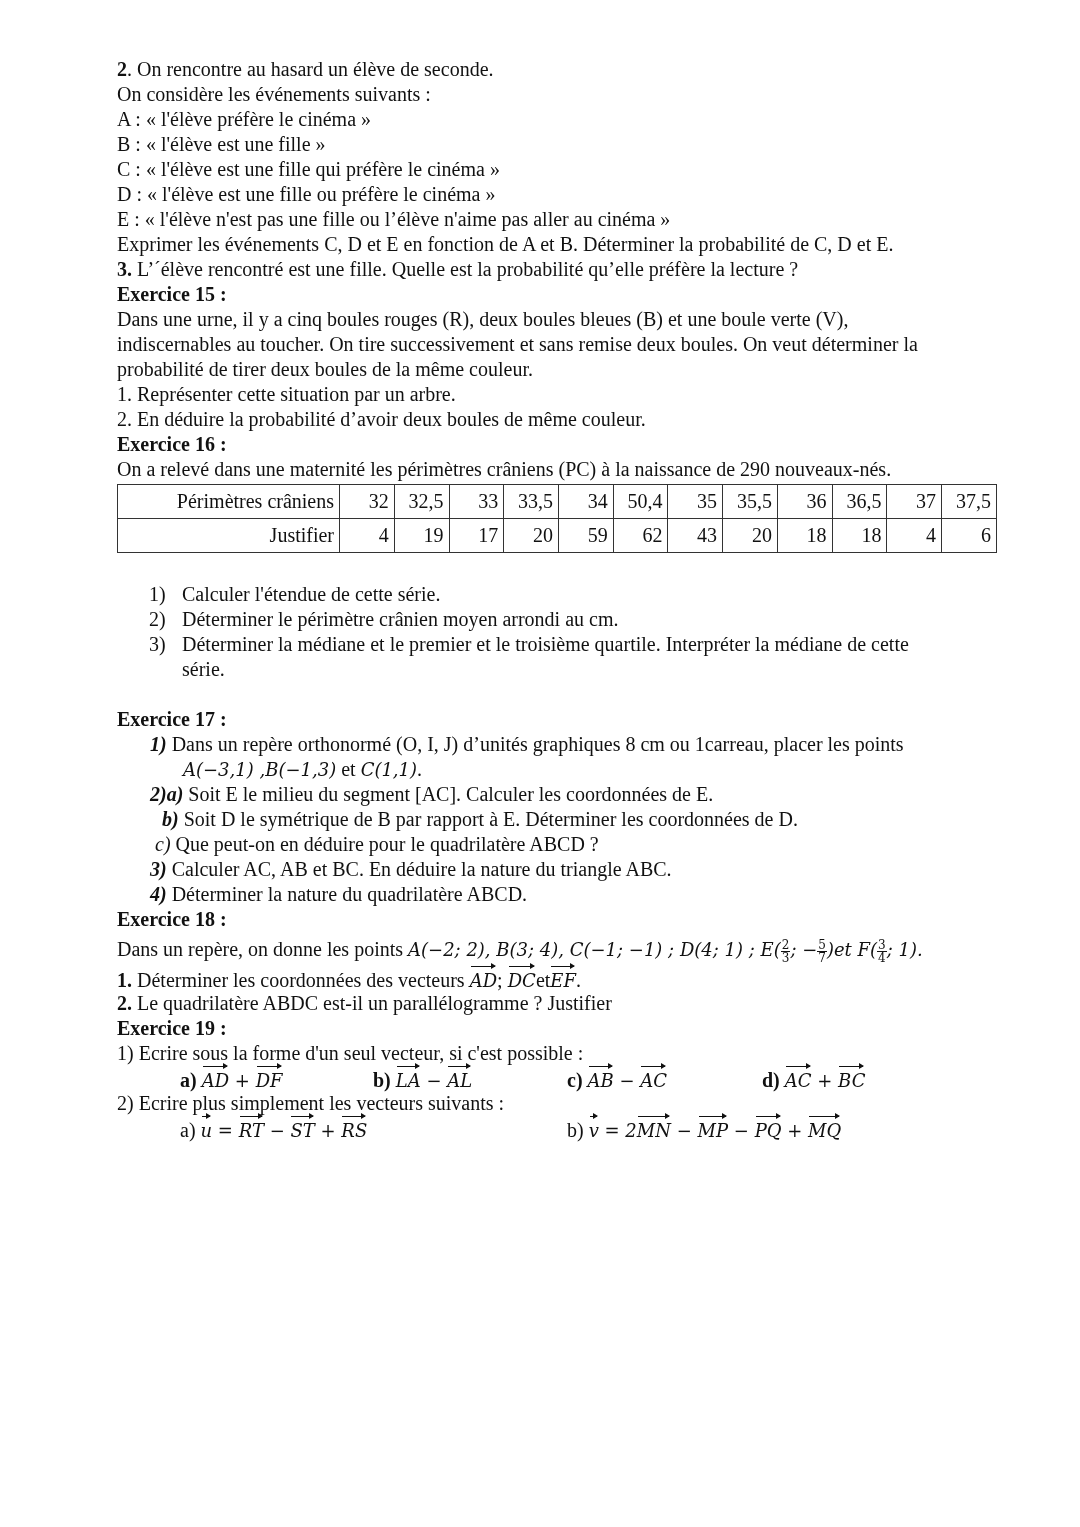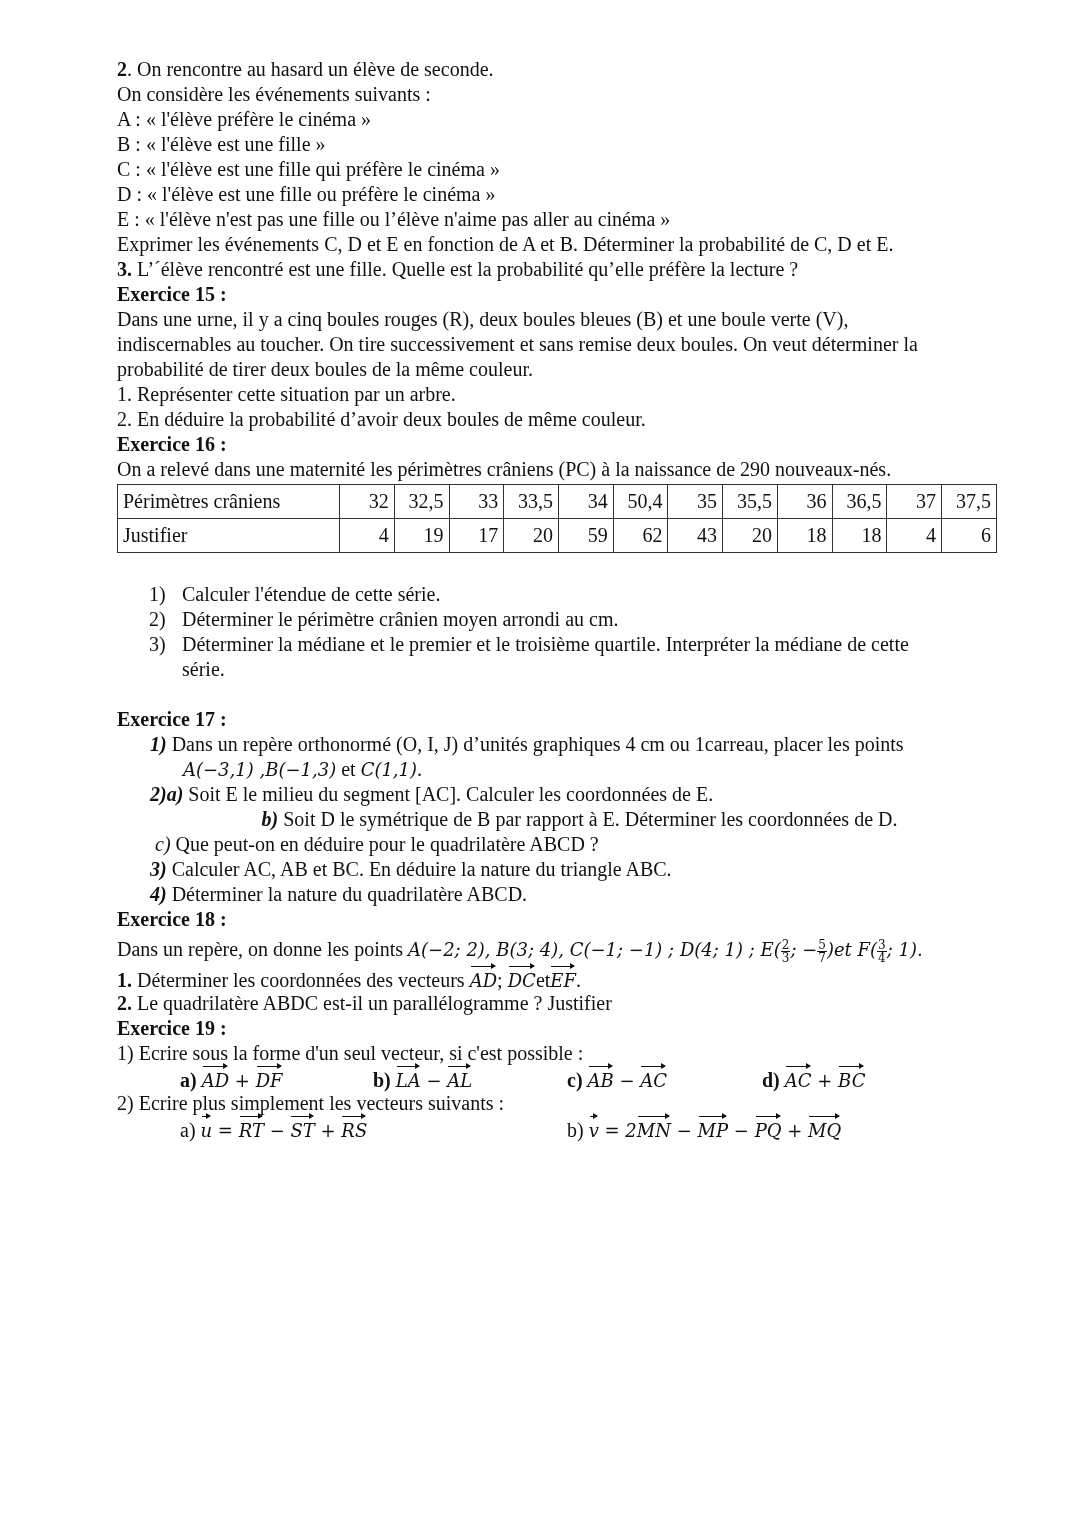--- a/index.html
+++ b/index.html
@@ -14,26 +14,26 @@
   .i { font-style: italic; }
   .bi { font-weight: bold; font-style: italic; }
   .math { font-family: "DejaVu Serif", serif; font-style: italic; font-size: 18px; }
   .vec { display: inline-block; position: relative; font-family: "DejaVu Serif", serif; font-style: italic; font-size: 18px; padding-top: 2px; }
   .vec::before { content: ""; position: absolute; left: 1px; right: 2px; top: 0px; border-top: 1.3px solid #111; }
   .vec::after { content: ""; position: absolute; right: 1px; top: -3.5px; border-left: 5px solid #111; border-top: 3.5px solid transparent; border-bottom: 3.5px solid transparent; }
   .frac { display: inline-flex; flex-direction: column; vertical-align: middle; font-size: 12px; line-height: 12px; text-align: center; font-style: normal; }
   .frac .num { border-bottom: 1px solid #111; padding: 0 1px; }
   table.pc { border-collapse: collapse; margin-top: 2px; font-size: 20px; }
   table.pc td { border: 1px solid #333; height: 33px; padding: 0 5px; text-align: right; }
-  table.pc td.hd { text-align: left; width: 213px; }
+  table.pc td.hd { text-align: right; width: 213px; }
   table.pc td.v { width: 44px; }
   .ol { margin-left: 32px; }
   .ol .num { display: inline-block; width: 33px; }
   .ind1 { padding-left: 33px; }
-  .ind2 { padding-left: 45px; text-align: center; }
+  .ind2 { padding-left: 45px; }
   .ind3 { padding-left: 38px; font-family: Liberation Serif, serif; }
 </style>
 </head>
 <body>
 
 <div class="page">
 
   <div class="line"><span class="b">2</span><span>. On rencontre au hasard un élève de seconde.</span></div>
   <div class="line">On considère les événements suivants :</div>
   <div class="line"><span>A</span><span> : « l'élève préfère le cinéma »</span></div>
@@ -90,21 +90,21 @@
   <div style="height:29px"></div>
   <div class="ol">
     <div class="line"><span class="num">1)</span><span>Calculer l'étendue de cette série.</span></div>
     <div class="line"><span class="num">2)</span><span>Déterminer le périmètre crânien moyen arrondi au cm.</span></div>
     <div class="line"><span class="num">3)</span><span>Déterminer la médiane et le premier et le troisième quartile. Interpréter la médiane de cette</span></div>
     <div class="line"><span class="num"></span><span>série.</span></div>
   </div>
   <div style="height:25px"></div>
 
   <div class="line b">Exercice 17 :</div>
-  <div class="line ind1"><span class="bi">1)</span><span> Dans un repère orthonormé (O, I, J) d’unités graphiques 4 cm ou 1carreau, placer les points</span></div>
+  <div class="line ind1"><span class="bi">1)</span><span> Dans un repère orthonormé (O, I, J) d’unités graphiques 8 cm ou 1carreau, placer les points</span></div>
   <div class="line" style="padding-left:66px"><span class="math">A(−3,1) ,B(−1,3)</span><span> et </span><span class="math">C(1,1)</span><span>.</span></div>
   <div class="line ind1"><span class="bi">2)a)</span><span> Soit E le milieu du segment [AC]. Calculer les coordonnées de E.</span></div>
   <div class="line ind2"><span class="bi">b)</span><span> Soit D le symétrique de B par rapport à E. Déterminer les coordonnées de D.</span></div>
   <div class="line ind3"><span class="i">c)</span><span> Que peut-on en déduire pour le quadrilatère ABCD ?</span></div>
   <div class="line ind1"><span class="bi">3)</span><span> Calculer AC, AB et BC. En déduire la nature du triangle ABC.</span></div>
   <div class="line ind1"><span class="bi">4)</span><span> Déterminer la nature du quadrilatère ABCD.</span></div>
 
   <div class="line b">Exercice 18 :</div>
   <div class="line" style="height:34px;line-height:34px"><span>Dans un repère, on donne les points </span><span class="math">A(−2; 2), B(3; 4), C(−1; −1) ; D(4; 1) ; E(</span><span class="math frac">
         <span class="num">2</span>

